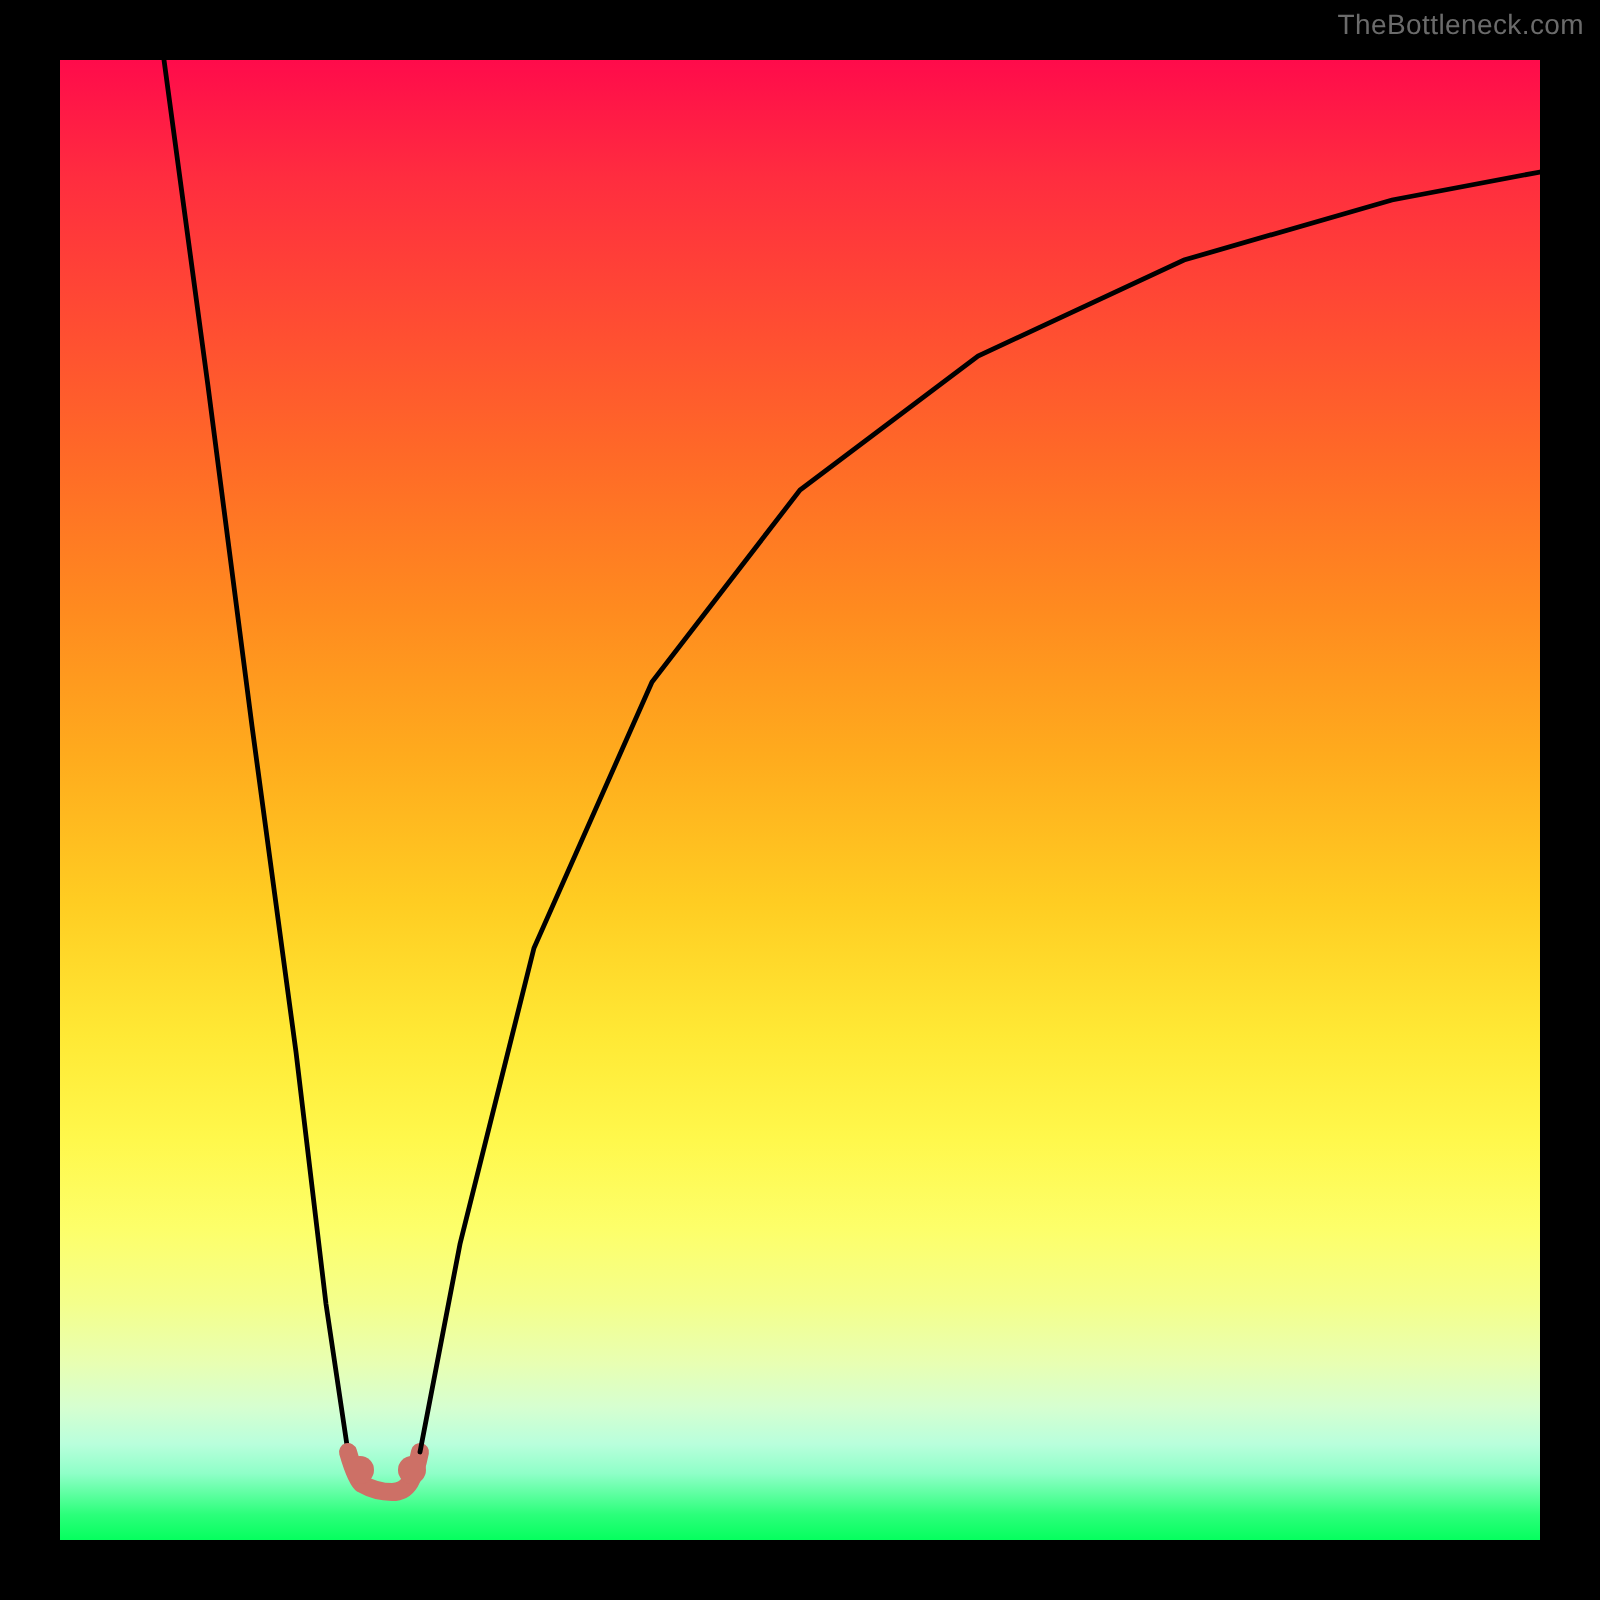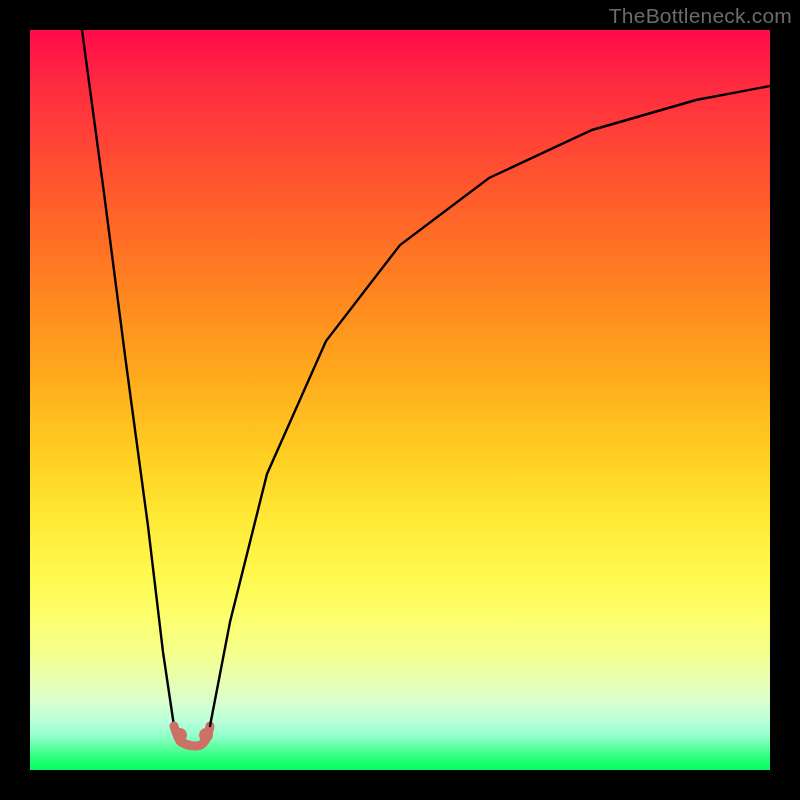--- a/index.html
+++ b/index.html
@@ -53,21 +53,21 @@
     position: absolute;
     inset: 0;
     width: 740px;
     height: 740px;
   }
   .watermark {
     position: absolute;
     top: 4px;
     right: 8px;
     color: #6b6b6b;
-    font-size: 21px;
+    font-size: 14px;
     letter-spacing: 0.2px;
     font-weight: 400;
     user-select: none;
   }
 </style>
 </head>
 <body>
 
 <div class="frame">
   <div class="watermark">TheBottleneck.com</div>

